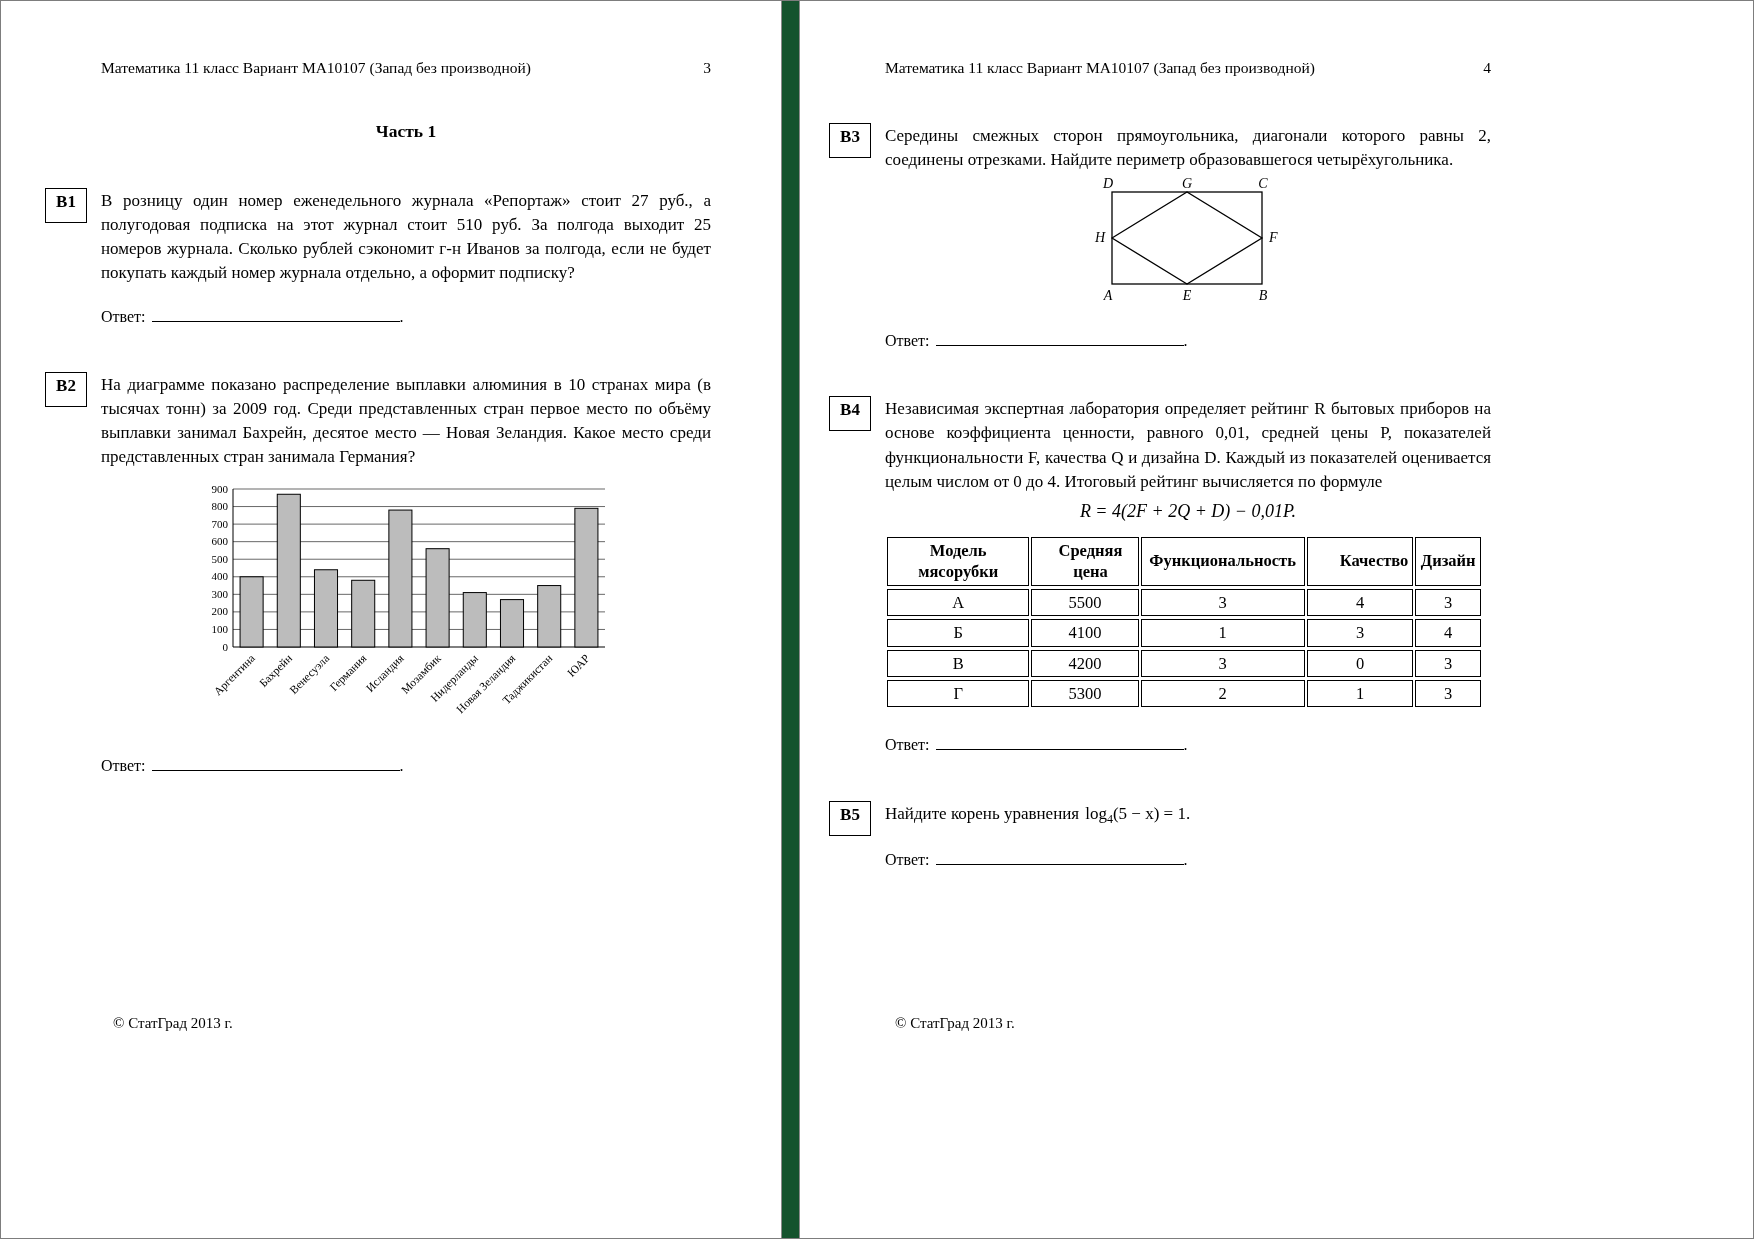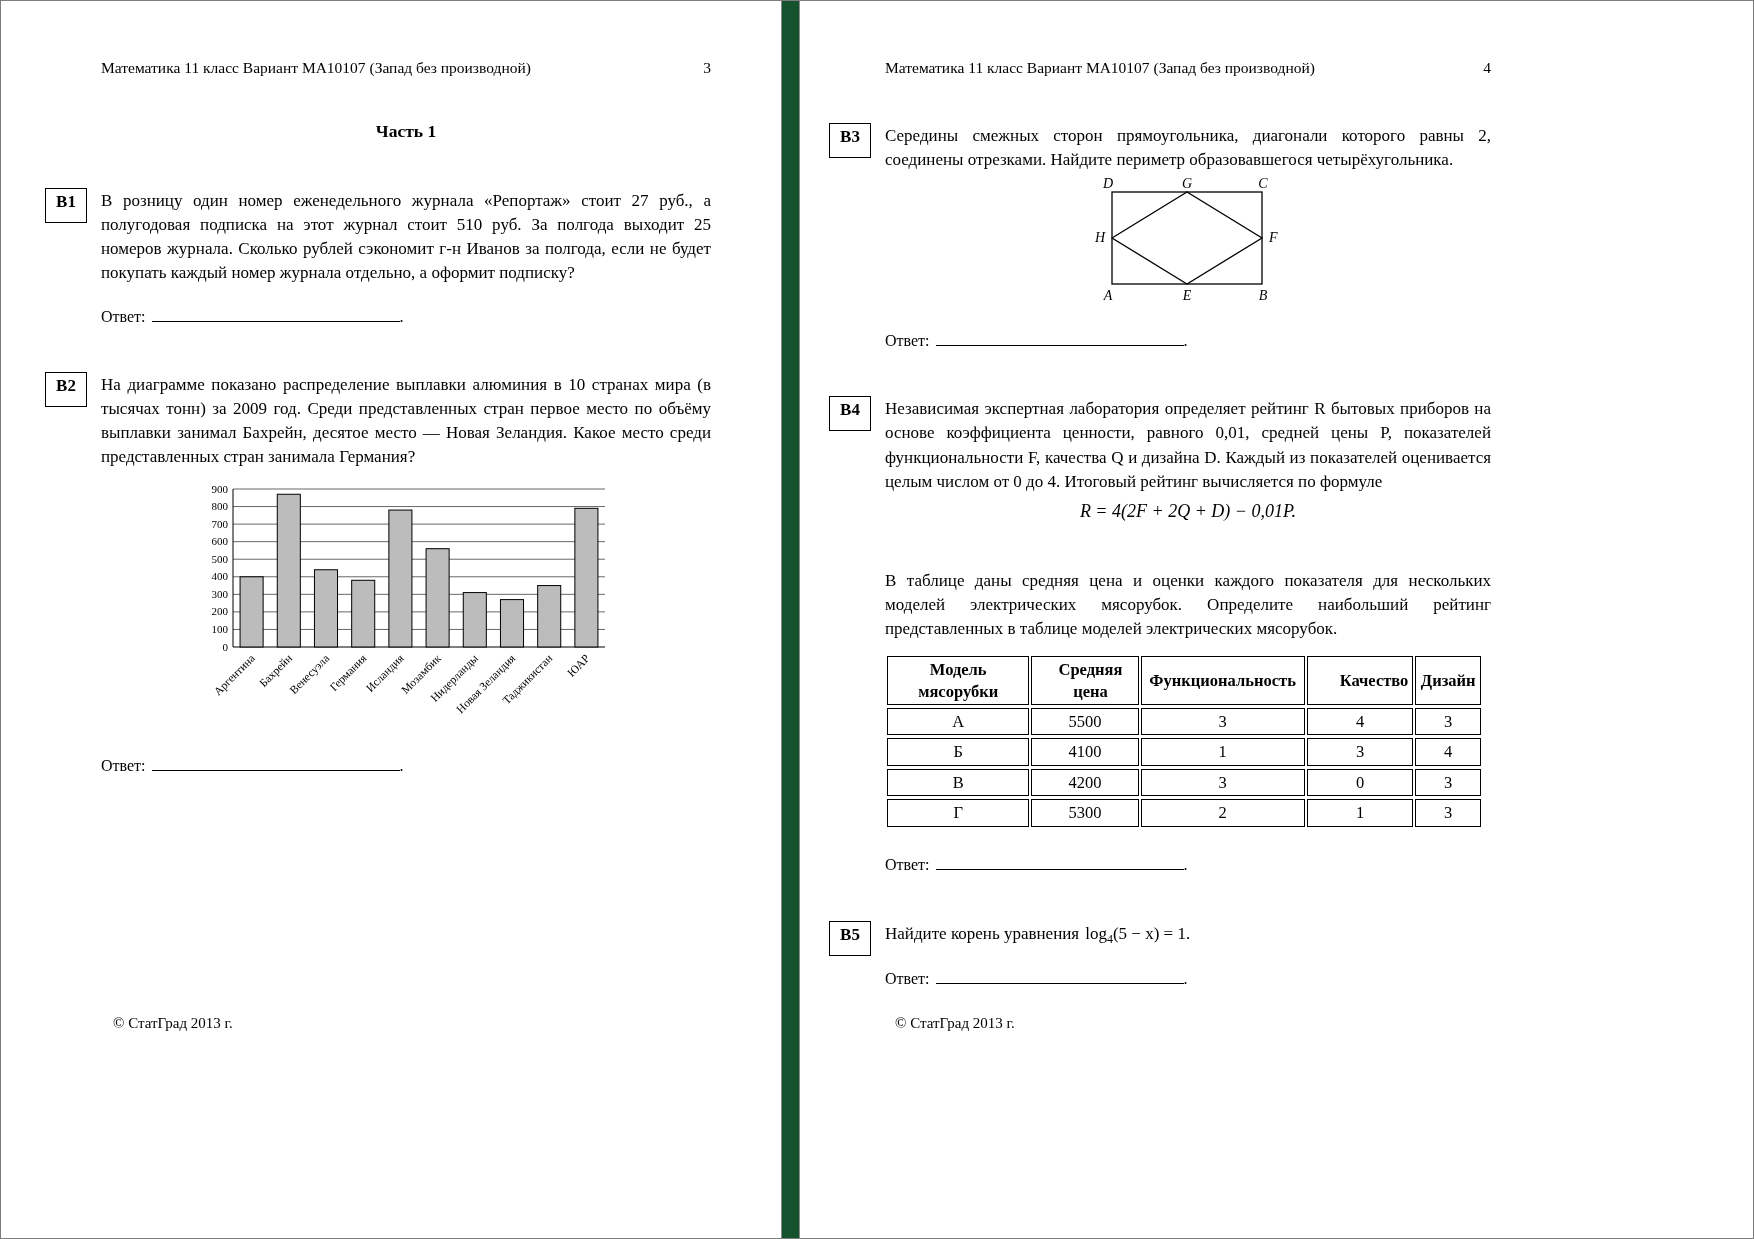--- a/index.html
+++ b/index.html
@@ -190,21 +190,20 @@
 
         <div class="answer-line">
           <span>Ответ:</span><span class="answer-blank"></span><span>.</span>
         </div>
       </section>
 
       <section class="problem mt-b4">
         <div class="problem-label">В4</div>
         <p class="problem-text">Независимая экспертная лаборатория определяет рейтинг R бытовых приборов на основе коэффициента ценности, равного 0,01, средней цены P, показателей функциональности F, качества Q и дизайна D. Каждый из показателей оценивается целым числом от 0 до 4. Итоговый рейтинг вычисляется по формуле</p>
         <div class="formula">R = 4(2F + 2Q + D) − 0,01P.</div>
-        <p class="problem-text">В таблице даны средняя цена и оценки каждого показателя для нескольких моделей электрических мясорубок. Определите наибольший рейтинг представленных в таблице моделей электрических мясорубок.</p>
 
         <table class="spec">
             <thead>
               <tr>
                 <th>Модель мясорубки</th>
                 <th>Средняя цена</th>
                 <th>Функциональность</th>
                 <th>Качество</th>
                 <th>Дизайн</th>
               </tr>

